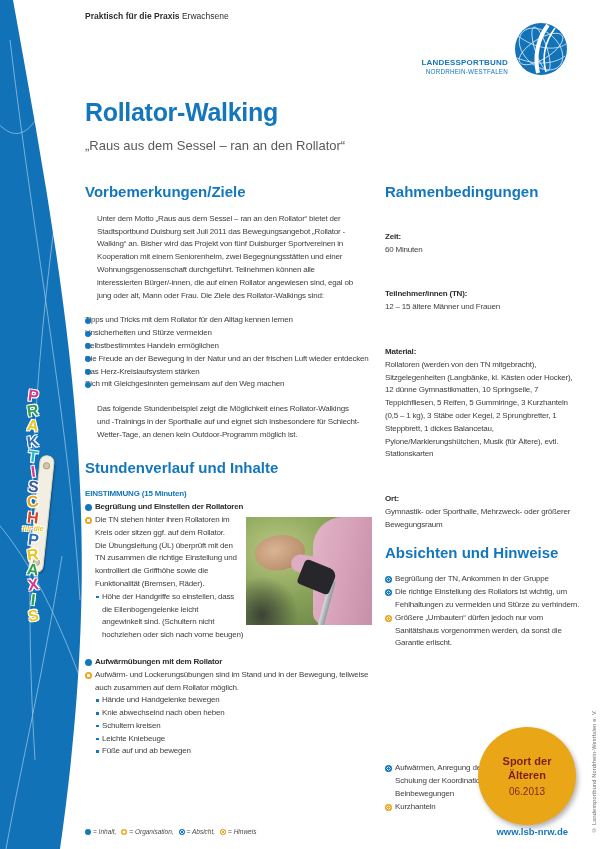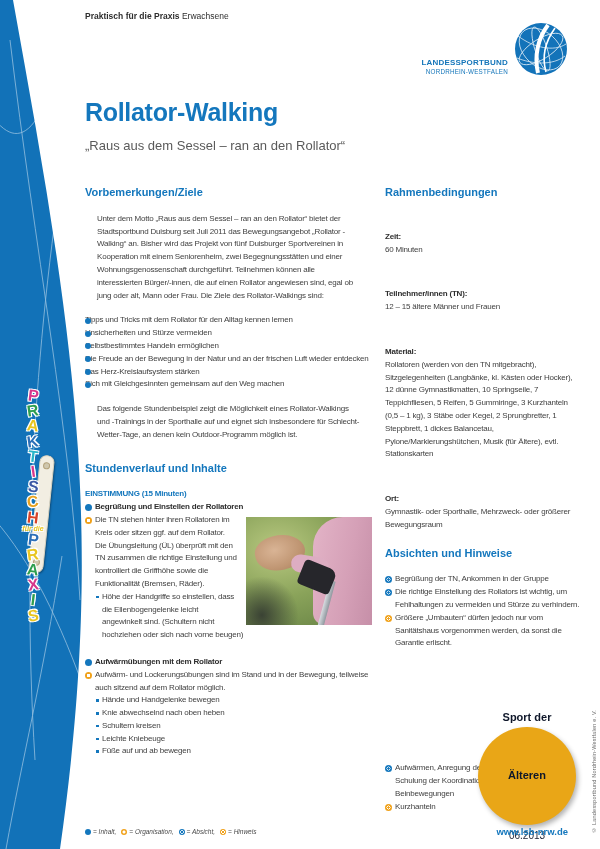--- a/index.html
+++ b/index.html
@@ -40,21 +40,21 @@
   .lsb-l1 { font-weight:bold; font-size:8px; letter-spacing:0.2px; }
   .lsb-l2 { font-size:6.3px; letter-spacing:0.2px; }
   
   .title { position:absolute; left:85px; top:98px; font-size:25px; font-weight:bold;
     color:#1477bd; letter-spacing:-0.3px; z-index:3; }
   .subtitle { position:absolute; left:85px; top:138px; font-size:13px; color:#5a5a5a; z-index:3; }
   
   .col { position:absolute; z-index:3; font-size:8px; line-height:12.8px; letter-spacing:-0.2px; }
   .col-left  { left:85px;  top:186px; width:287px; }
   .col-right { left:385px; top:186px; width:195px; }
-  .h2 { font-size:11px; font-weight:bold; color:#1477bd; letter-spacing:0; }
+  .h2 { font-size:15px; font-weight:bold; color:#1477bd; letter-spacing:0; }
   .mt14 { margin-top:14px; } .mt20 { margin-top:20px; } .mt24 { margin-top:15px; }
   p { margin:12px; }
   
   .goal { position:relative; }
   .goal::before { content:""; position:absolute; left:0; top:3.5px; width:6px; height:6px;
     border-radius:50%; background:#1477bd; }
   
   .phase { font-weight:bold; color:#1477bd; margin-top:14px; }
   .item { position:relative; padding-left:10px; }
   .item .ico { position:absolute; left:0; top:3px; width:7px; height:7px; border-radius:50%; }
@@ -84,21 +84,21 @@
     background:radial-gradient(at 40% 40%, #d9b495 0%, #c09673 60%, #a87f5e 100%);
     border-radius:46% 60% 50% 55%; transform:rotate(-14deg); }
   .ph-grip { position:absolute; left:43%; top:44%; width:27%; height:24%;
     background:#26262b; border-radius:4px 8px 4px 4px; transform:rotate(22deg); }
   .ph-pole { position:absolute; left:60%; top:58%; width:6px; height:55%;
     background:linear-gradient(90deg,#d8dde1,#8f979e); transform:rotate(15deg); }
   
   .badge { position:absolute; left:478px; top:727px; width:98px; height:98px; z-index:4;
     border-radius:50%; background:#e9a617; box-shadow:2px 3px 5px rgba(0,0,0,0.3);
     display:flex; flex-direction:column; align-items:center; justify-content:center;
-    color:#0f172a; text-align:center;gap:44px; }
+    color:#7f1d1d; text-align:center; }
   .badge .bl { font-size:11px; font-weight:bold; line-height:1.25; }
   .badge .bd { font-size:10px; margin-top:3px; opacity:0.95; }
   
   .legend { position:absolute; left:85px; bottom:14px; z-index:4; display:flex; gap:5px;
     align-items:center; font-size:6.5px; font-style:italic; color:#4a4a4a; }
   .legend .lico { width:6px; height:6px; border-radius:50%; display:inline-block; flex:0 0 auto; }
   .legend .li { display:flex; align-items:center; gap:2px; }
   .website { position:absolute; right:32px; bottom:12px; z-index:4; font-size:9.5px;
     font-weight:bold; color:#1477bd; text-decoration:none; }
 </style>
@@ -197,21 +197,21 @@
     </div>
 
     <div class="gap14"></div>
 
     <div class="item">
       <span class="ico inhalt"></span>
       <span class="b">Aufwärmübungen mit dem Rollator</span>
     </div>
     <div class="item">
       <span class="ico organisation"></span>
-      <div>Aufwärm- und Lockerungsübungen sind im Stand und in der Bewegung, teilweise auch sitzend auf dem Rollator möglich.</div>
+      <div>Aufwärm- und Lockerungsübungen sind im Stand und in der Bewegung, teilweise auch zusammen auf dem Rollator möglich.</div>
     </div>
     <div class="subs">
       <div class="sub">Hände und Handgelenke bewegen</div>
       <div class="sub">Knie abwechselnd nach oben heben</div>
       <div class="sub">Schultern kreisen</div>
       <div class="sub">Leichte Kniebeuge</div>
       <div class="sub">Füße auf und ab bewegen</div>
     </div>
   </div>
 

